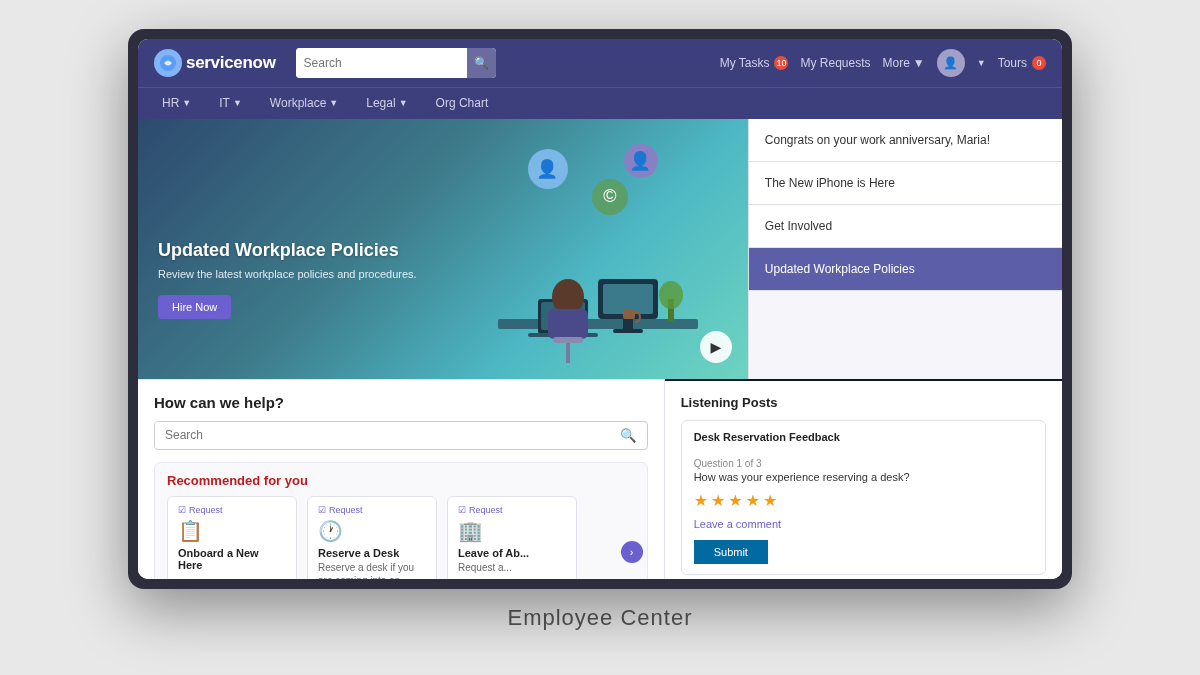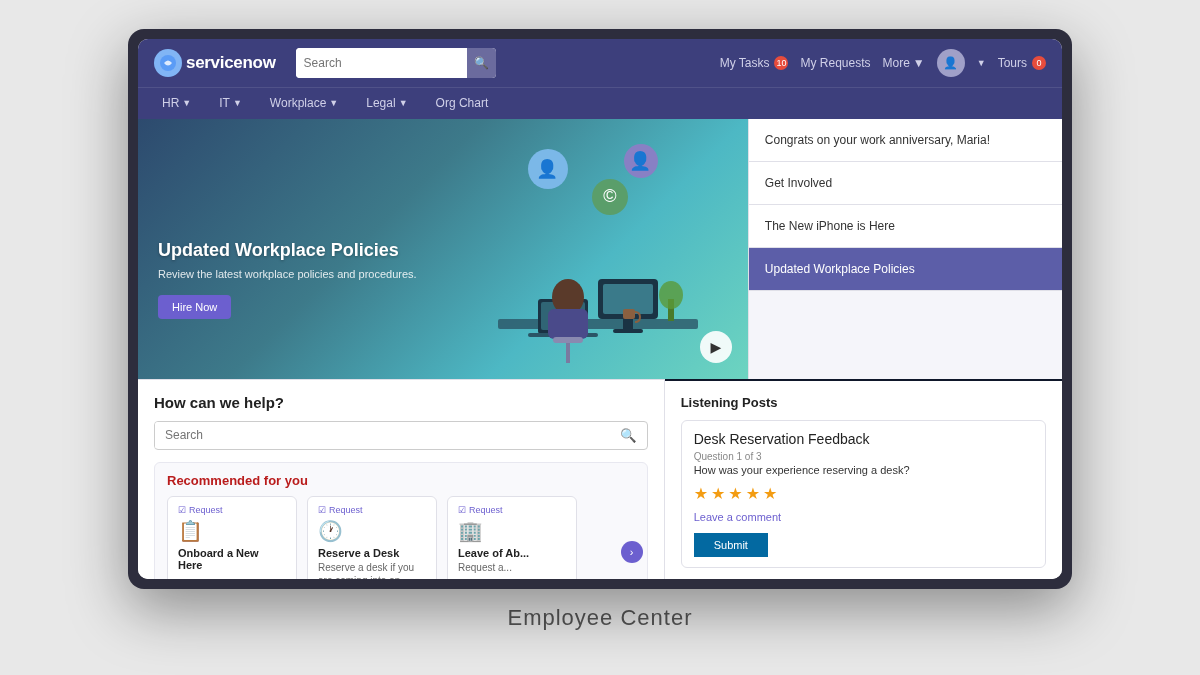--- a/index.html
+++ b/index.html
@@ -416,24 +416,24 @@
     }
 
     .feedback-card {
       background: #fff;
       border: 1px solid #e0e0e8;
       border-radius: 6px;
       padding: 10px 12px;
     }
 
     .feedback-title {
-      font-size: 14px;
-      font-weight: 400;
+      font-size: 11px;
+      font-weight: 700;
       color: #222;
-      margin-bottom: 4px;
+      margin-bottom: 15px;
     }
 
     .feedback-question-num {
       font-size: 10px;
       color: #888;
       margin-bottom: 2px;
     }
 
     .feedback-question {
       font-size: 11px;
@@ -590,24 +590,24 @@
           </div>
 
           <div class="play-btn">▶</div>
         </div>
 
         <div class="side-panel">
           <div class="notification-item">
             <span>Congrats on your work anniversary, Maria!</span>
           </div>
           <div class="notification-item">
+            <span>The New iPhone is Here</span>
+          </div>
+          <div class="notification-item">
             <span>Get Involved</span>
-          </div>
-          <div class="notification-item">
-            <span>The New iPhone is Here</span>
           </div>
           <div class="notification-item active">
             <span>Updated Workplace Policies</span>
           </div>
         </div>
       </div>
 
       <div class="lower-section">
 
         <div class="help-panel">

